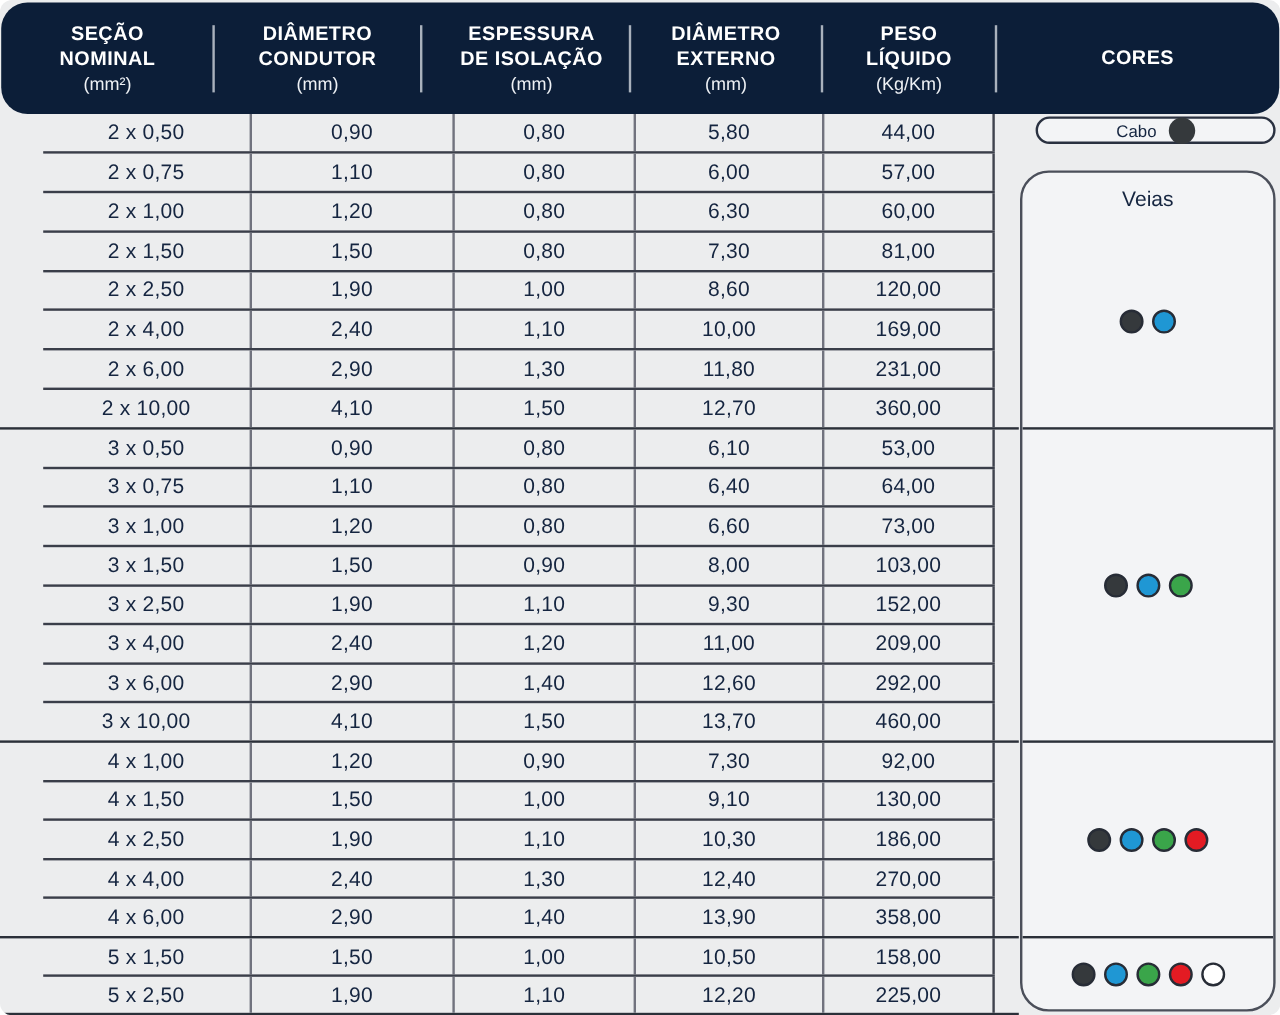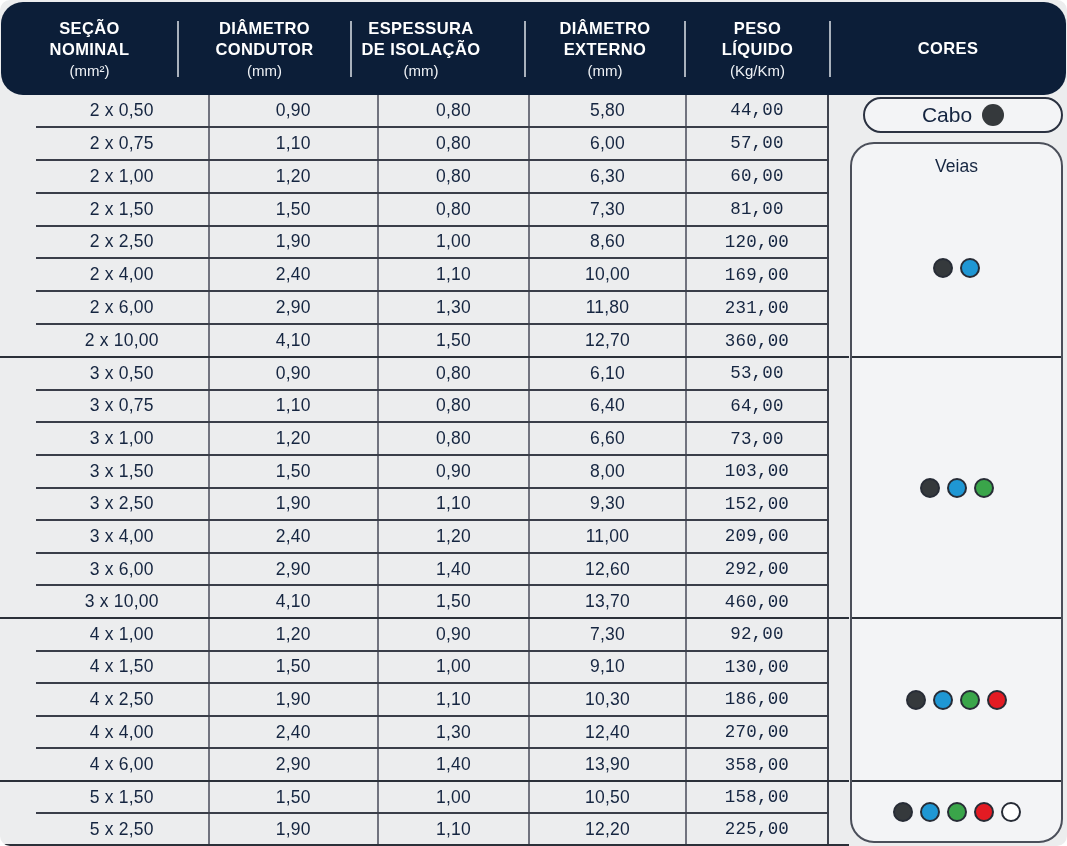--- a/index.html
+++ b/index.html
@@ -21,29 +21,29 @@
   .grp + .grp{border-top:2px solid #2B3039;}
   .g0{height:261px}.g1{height:261px}.g2{height:163px}
   .g3{height:66px;border-bottom:2px solid #2B3039;gap:32px;}
   .rows{width:829px;display:flex;flex-direction:column;}
   .row{flex:1;display:flex;margin-left:36px;}
   .row + .row{border-top:2px solid #3A3E49;}
   .cell{box-sizing:border-box;display:flex;align-items:center;justify-content:center;
         font-size:17.5px;font-weight:500;color:#152540;border-right:2px solid #71737E;
         letter-spacing:.2px;}
   .c0{width:177px}.c1{width:173px}.c2{width:154px}.c3{width:160px}
-  .c4{width:145px;border-right-color:#3F434E;font-family:Liberation Mono, monospace;}
+  .c4{width:145px;border-right-color:#3F434E;}
   .strip{width:20px;}
 
   
   .cores{position:absolute;top:0;right:0;width:218px;height:751px;}
-  .pill{position:absolute;top:2px;left:14px;right:4px;height:36px;box-sizing:border-box;
+  .pill{position:absolute;top:2px;left:14px;right:4px;height:23px;box-sizing:border-box;
         border:2px solid #2A3140;border-radius:21px;background:#F3F4F6;
         display:flex;align-items:center;justify-content:center;gap:10px;
-        font-size:21px;color:#152540;}
+        font-size:14px;color:#152540;}
   .pill-dot{width:22px;height:22px;border-radius:50%;}
   .vbox{position:absolute;top:47px;left:1px;right:4px;height:701px;box-sizing:border-box;
         border:2px solid #4B4F5A;border-radius:24px;background:#F3F4F6;
         display:flex;flex-direction:column;overflow:hidden;}
   .vtitle{height:36px;box-sizing:border-box;padding-top:8px;display:flex;
           align-items:center;justify-content:center;font-size:17.5px;color:#152540;}
   .sec{display:flex;align-items:center;justify-content:center;gap:7px;box-sizing:border-box;}
   .sec + .sec{border-top:2px solid #2B3039;}
   .s0{height:176px}.s1{height:261px}.s2{height:163px}.s3{flex:1}
   .dot{width:20px;height:20px;border-radius:50%;box-sizing:border-box;
@@ -60,21 +60,21 @@
         <div class="hline">NOMINAL</div>
         <div class="hunit">(mm²)</div>
       </div>
       <div class="hsep" style="left: 176px;"></div>
       <div class="hcell" style="left: 177px; width: 173px;">
         <div class="hline">DIÂMETRO</div>
         <div class="hline">CONDUTOR</div>
         <div class="hunit">(mm)</div>
       </div>
       <div class="hsep" style="left: 349px;"></div>
-      <div class="hcell" style="left: 350px; width: 140px;">
+      <div class="hcell" style="left: 350px; width: 140px; padding-left: 22px;">
         <div class="hline">ESPESSURA</div>
         <div class="hline">DE ISOLAÇÃO</div>
         <div class="hunit">(mm)</div>
       </div>
       <div class="hsep" style="left: 523px;"></div>
       <div class="hcell" style="left: 524px; width: 160px;">
         <div class="hline">DIÂMETRO</div>
         <div class="hline">EXTERNO</div>
         <div class="hunit">(mm)</div>
       </div>

